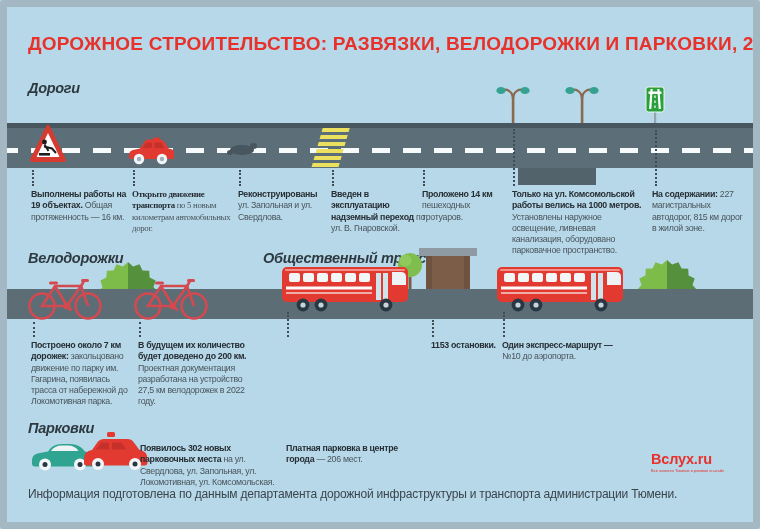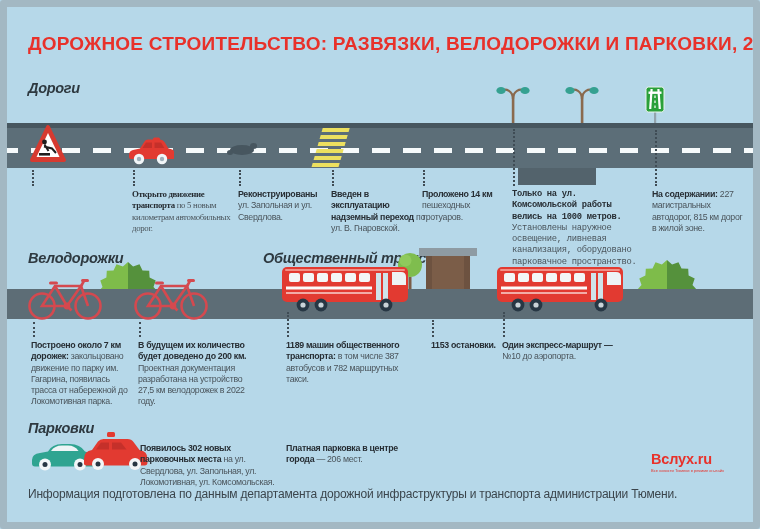--- a/index.html
+++ b/index.html
@@ -115,33 +115,36 @@
   <div class="crosswalk"></div>
 
   <div class="leader" style="left:32px;top:170px;height:16px;"></div>
   <div class="leader" style="left:133px;top:170px;height:16px;"></div>
   <div class="leader" style="left:239px;top:170px;height:16px;"></div>
   <div class="leader" style="left:332px;top:170px;height:16px;"></div>
   <div class="leader" style="left:423px;top:170px;height:16px;"></div>
   <div class="leader" style="left:513px;top:129px;height:57px;"></div>
   <div class="leader" style="left:655px;top:130px;height:56px;"></div>
 
+  <div class="note" style="left:31px;top:189px;width:99px;">
+    <span class="b">Выполнены работы на 19 объектах.</span><span>Общая протяженность — 16 км.</span>
+  </div>
   <div class="note" style="left:132px;top:189px;width:106px;font-family:Liberation Serif, serif;">
     <span class="b">Открыто движение транспорта</span><span>по 5 новым километрам автомобильных дорог.</span>
   </div>
   <div class="note" style="left:238px;top:189px;width:92px;">
     <span class="b">Реконструированы</span><span>ул. Запольная и ул. Свердлова.</span>
   </div>
   <div class="note" style="left:331px;top:189px;width:97px;">
     <span class="b">Введен в эксплуатацию надземный переход</span><span>по ул. В. Гнаровской.</span>
   </div>
   <div class="note" style="left:422px;top:189px;width:88px;">
     <span class="b">Проложено 14 км</span><span>пешеходных тротуаров.</span>
   </div>
-  <div class="note" style="left:512px;top:189px;width:132px;font-family:Liberation Mono, monospace;">
+  <div class="note" style="left:512px;top:189px;width:132px;">
     <span class="b">Только на ул. Комсомольской работы велись на 1000 метров.</span><span>Установлены наружное освещение, ливневая канализация, оборудовано парковачное пространство.</span>
   </div>
   <div class="note" style="left:652px;top:189px;width:92px;">
     <span class="b">На содержании:</span><span>227 магистральных автодорог, 815 км дорог в жилой зоне.</span>
   </div>
 
   <div class="sec-title" style="left:28px;top:250px;">Велодорожки</div>
   <div class="sec-title" style="left:263px;top:250px;">Общественный транспорт</div>
 
   <svg class="icon above-road" style="left:96px;top:260px;" width="64" height="32" viewBox="0 0 64 32">
@@ -247,23 +250,20 @@
   <div class="leader" style="left:287px;top:312px;height:25px;"></div>
   <div class="leader" style="left:432px;top:320px;height:17px;"></div>
   <div class="leader" style="left:503px;top:312px;height:25px;"></div>
 
   <div class="note" style="left:31px;top:340px;width:102px;">
     <span class="b">Построено около 7 км дорожек:</span><span>закольцовано движение по парку им. Гагарина, появилась трасса от набережной до Локомотивная парка.</span>
   </div>
   <div class="note" style="left:138px;top:340px;width:122px;">
     <span class="b">В будущем их количество будет доведено до 200 км.</span><span>Проектная документация разработана на устройство 27,5 км велодорожек в 2022 году.</span>
   </div>
-  <div class="note" style="left:286px;top:340px;width:125px;">
-    <span class="b">1189 машин общественного транспорта:</span><span>в том числе 387 автобусов и 782 маршрутных такси.</span>
-  </div>
   <div class="note" style="left:431px;top:340px;width:92px;">
     <span class="b">1153 остановки.</span><span></span>
   </div>
   <div class="note" style="left:502px;top:340px;width:125px;">
     <span class="b">Один экспресс-маршрут —</span><span>№10 до аэропорта.</span>
   </div>
 
   <div class="sec-title" style="left:28px;top:420px;">Парковки</div>
 
   <svg class="icon" style="left:28px;top:438px;" width="68" height="34" viewBox="0 0 68 34">

